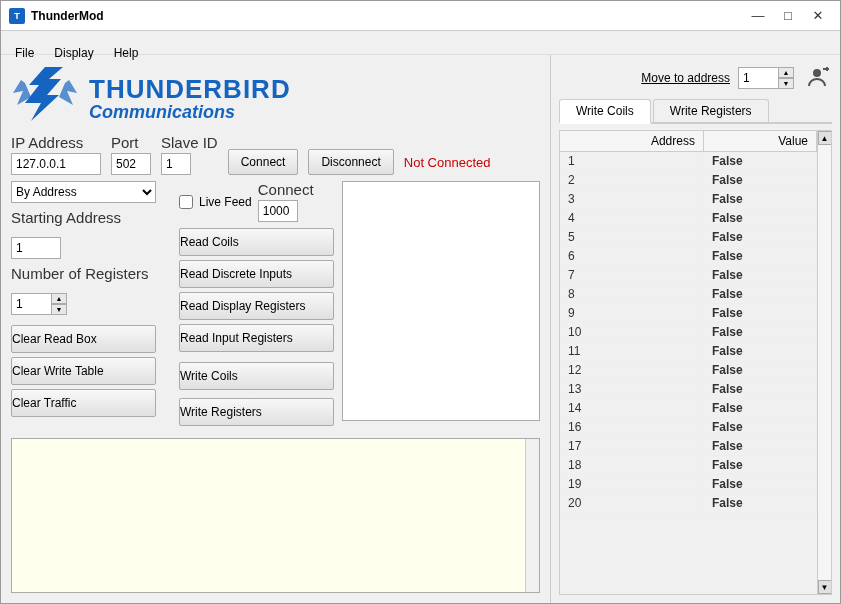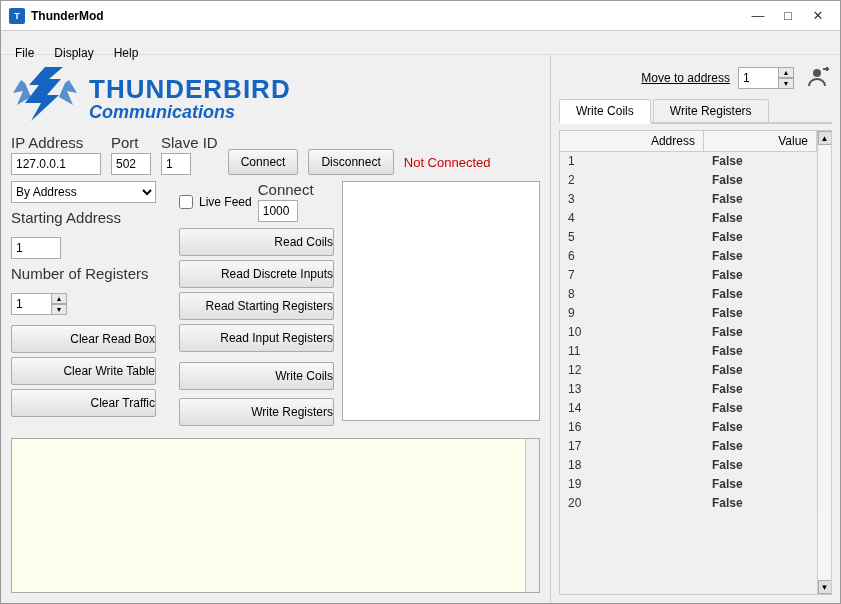--- a/index.html
+++ b/index.html
@@ -224,21 +224,21 @@
       margin-top: 4px;
     }
     .wide-btn {
       width: 145px;
       height: 28px;
       border: 1px solid #aaa;
       background: linear-gradient(to bottom, #f8f8f8, #e0e0e0);
       cursor: pointer;
       font-size: 12px;
       border-radius: 2px;
-      text-align: right;
+      text-align: left;
     }
     .middle-area {
       display: flex;
       flex-direction: column;
       gap: 4px;
       align-items: flex-start;
     }
     .live-feed-row {
       display: flex;
       align-items: center;
@@ -517,21 +517,21 @@
             <span>Live Feed</span>
             <div class="interval-group">
               <label class="field-label">Connect</label>
               <input class="interval-input" type="text" value="1000" style="">
             </div>
           </div>
 
           <div class="read-buttons">
             <button class="wide-btn" style="width:155px;">Read Coils</button>
             <button class="wide-btn" style="width:155px;">Read Discrete Inputs</button>
-            <button class="wide-btn" style="width:155px;">Read Starting Registers</button>
+            <button class="wide-btn" style="width:155px;">Read Display Registers</button>
             <button class="wide-btn" style="width:155px;">Read Input Registers</button>
           </div>
 
           <div class="read-write-row">
             <button class="wide-btn" style="width:155px; margin-top:4px;">Write Coils</button>
           </div>
           <div>
             <button class="wide-btn" style="width:155px; margin-top:4px;">Write Registers</button>
           </div>
         </div>

